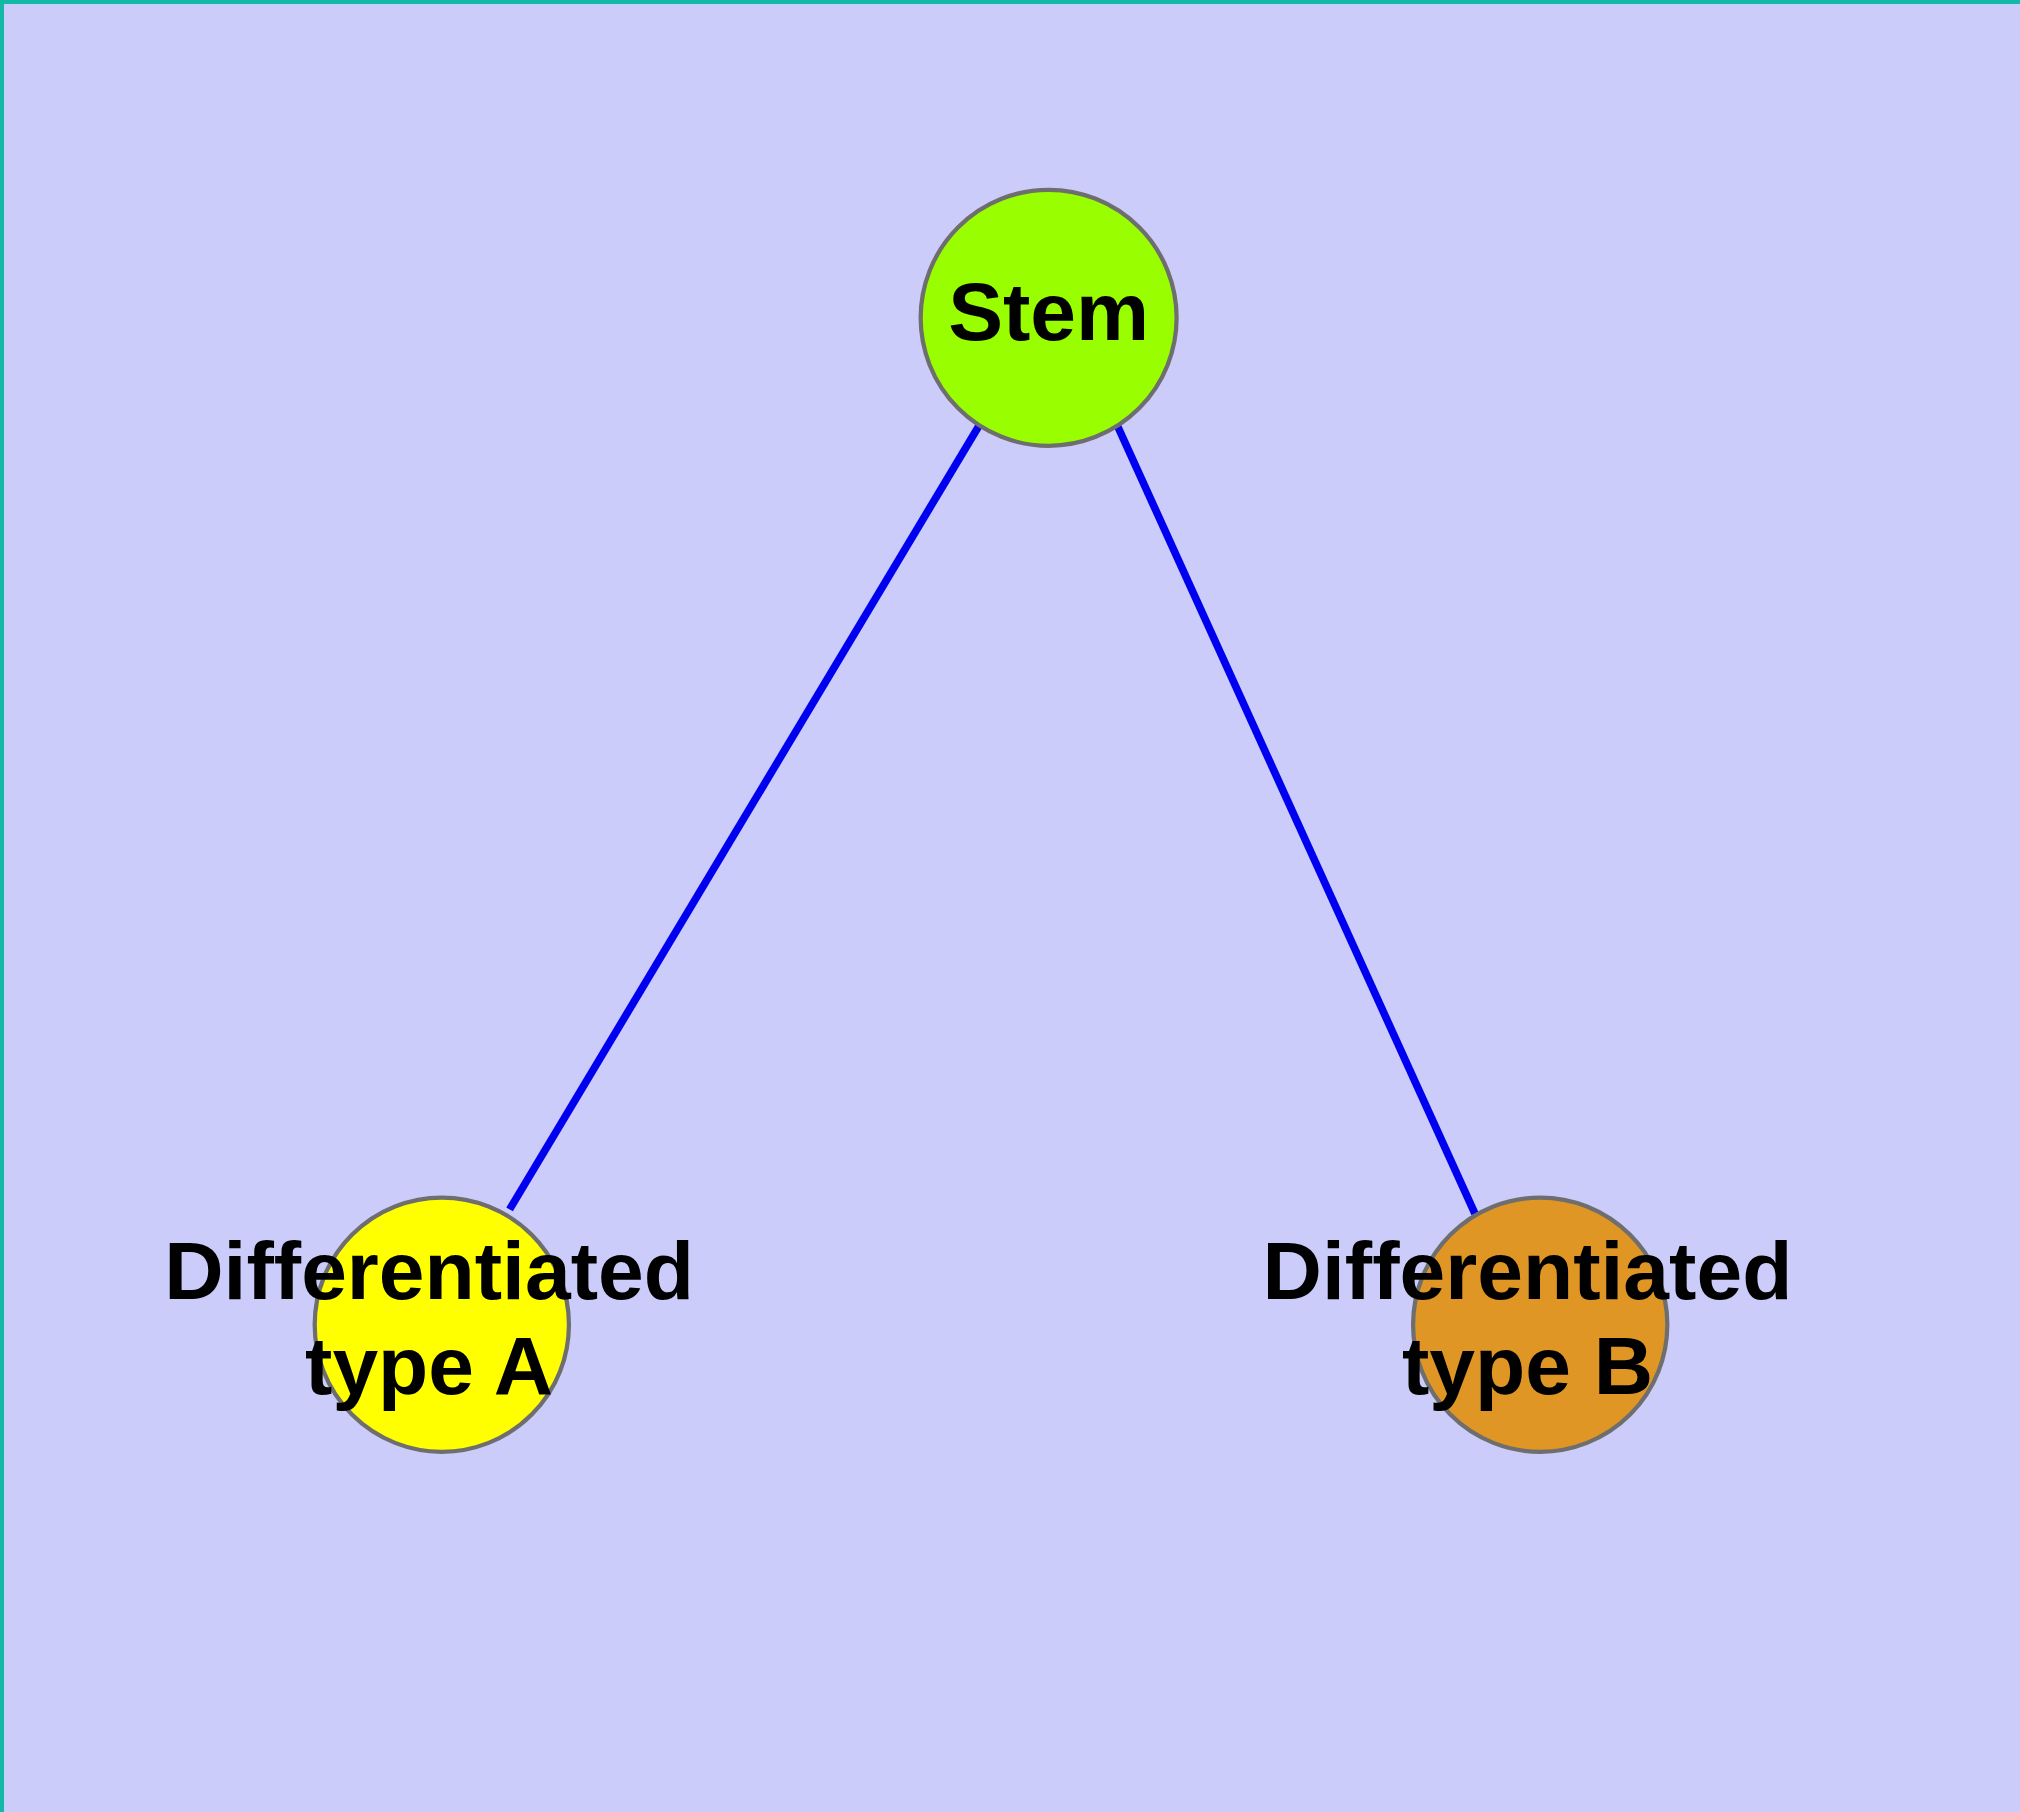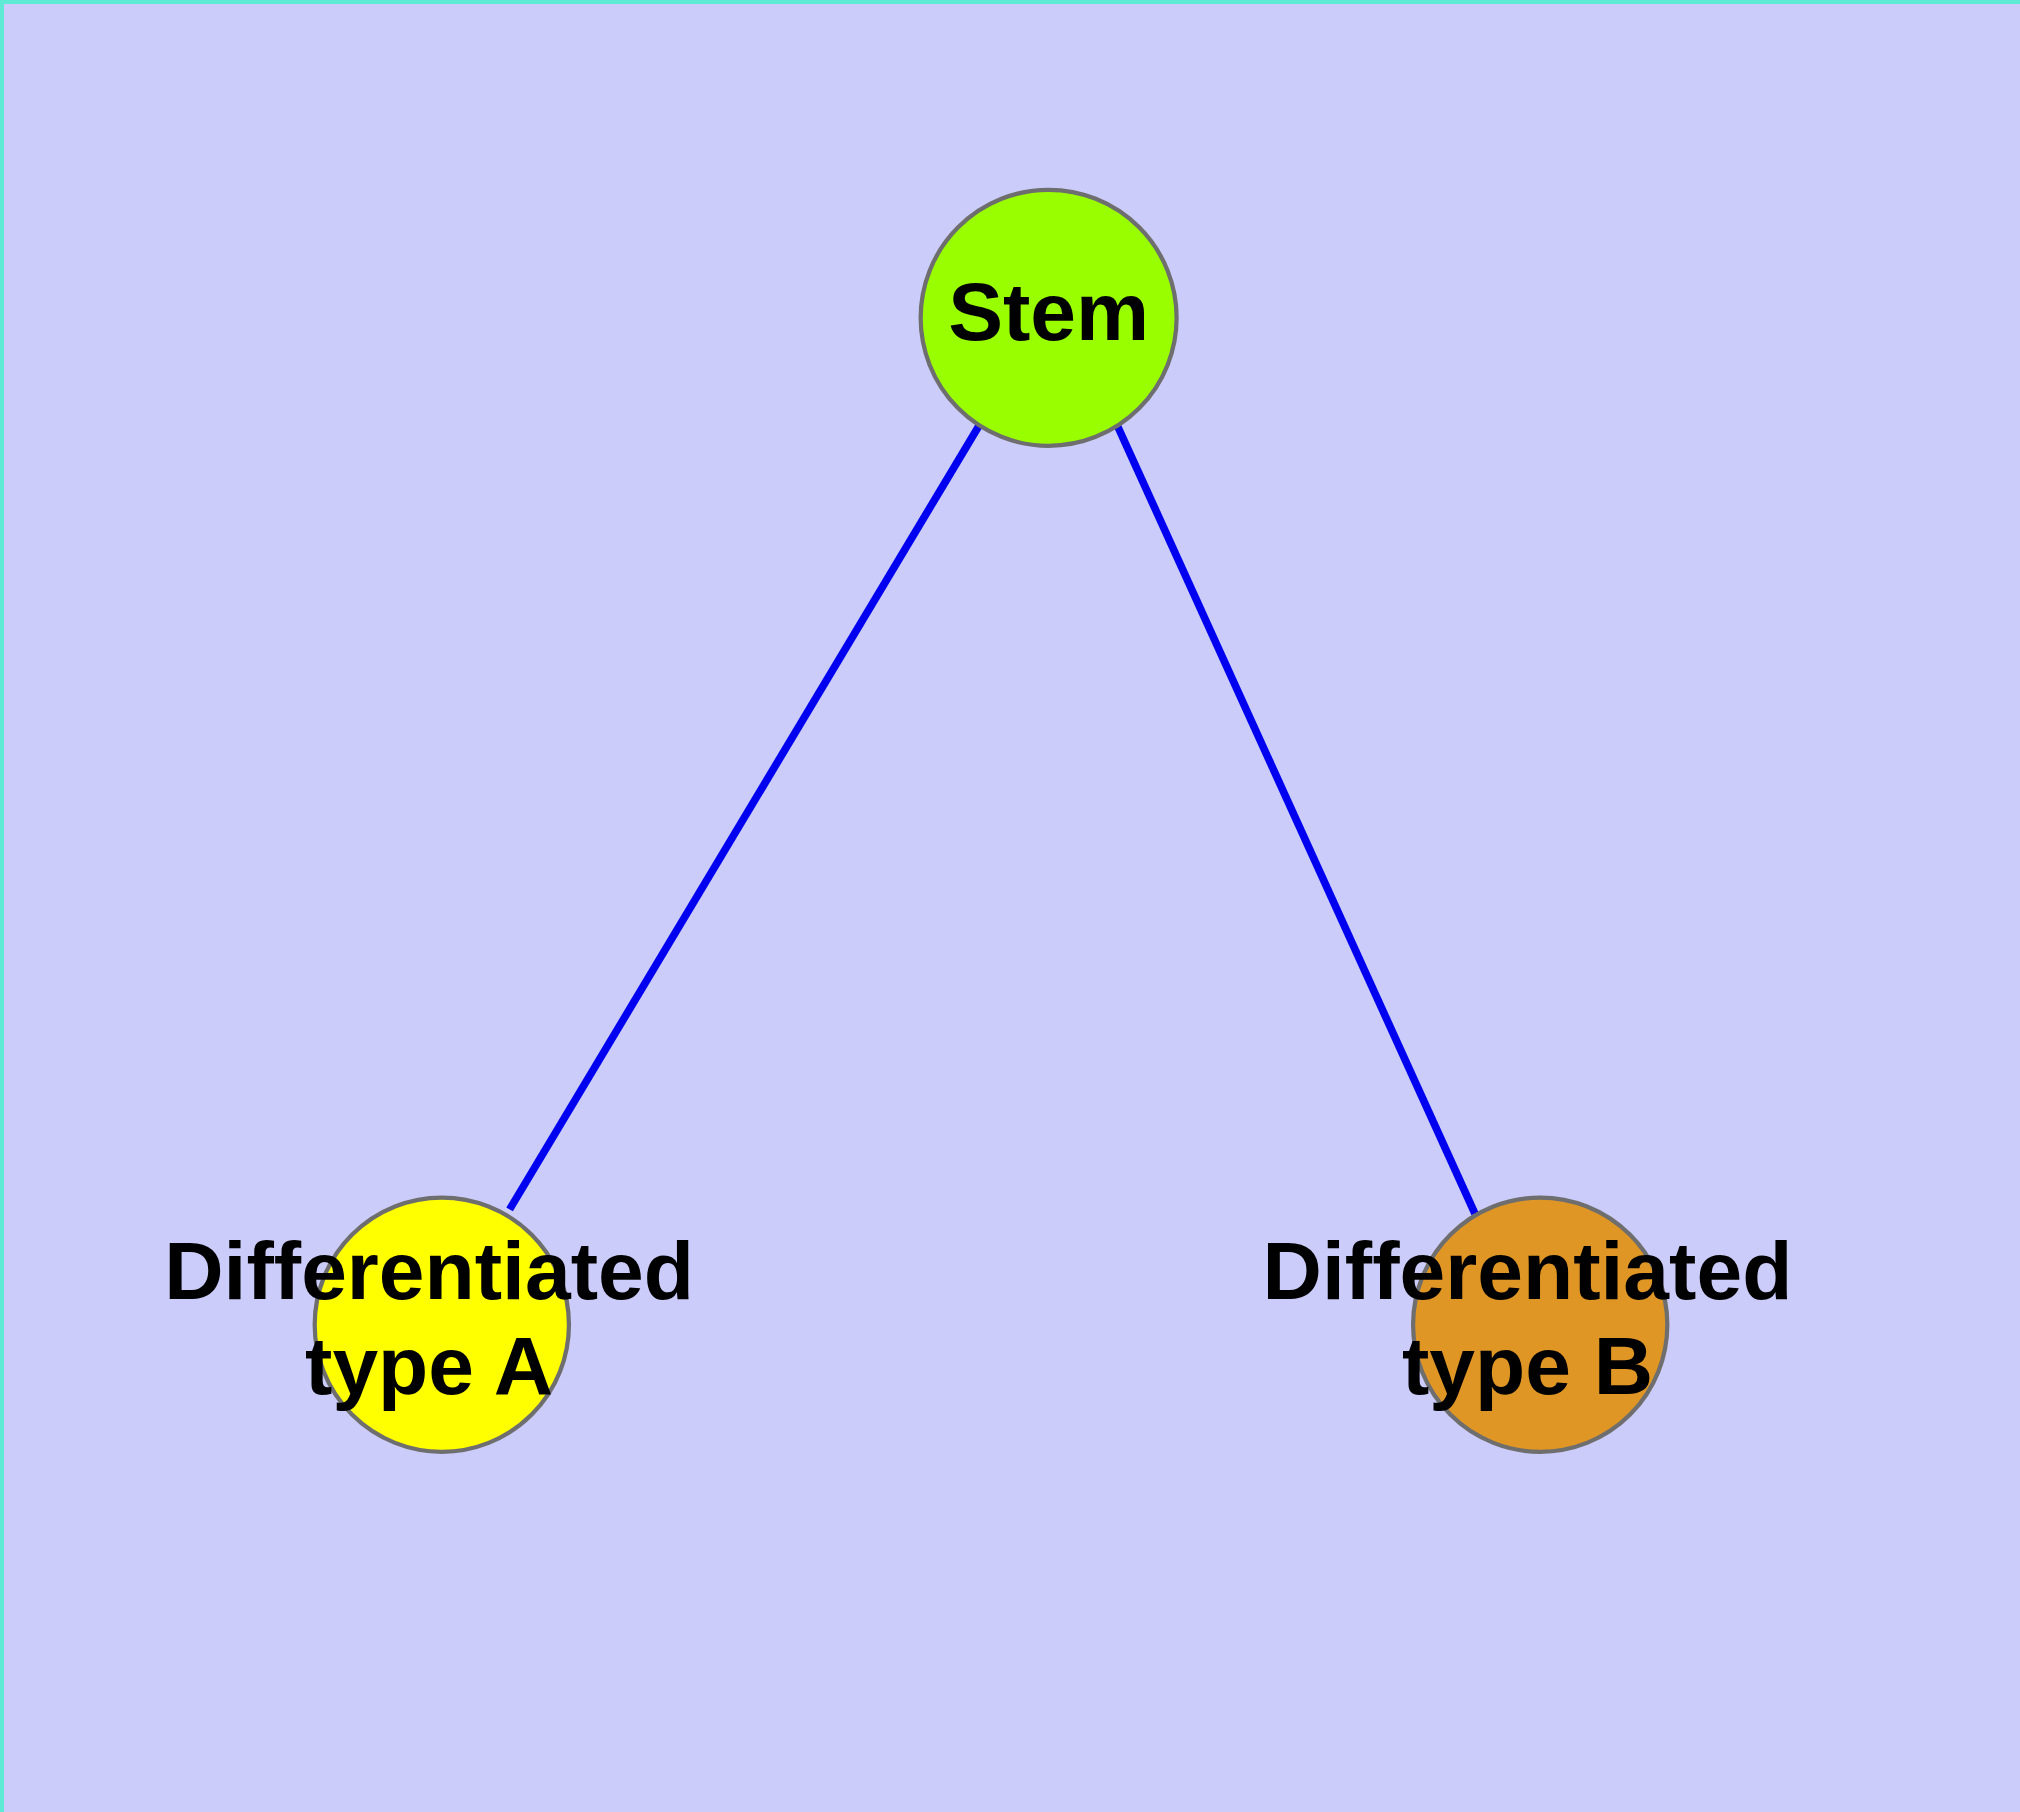--- a/index.html
+++ b/index.html
@@ -4,21 +4,21 @@
 <style>
   html, body {
     margin: 0;
     padding: 0;
     background: #ffffff;
   }
   #canvas {
     position: relative;
     width: 2021px;
     height: 1812px;
-    background: #5eead4;
+    background: #14b8a6;
     overflow: hidden;
   }
   #plot-area {
     position: absolute;
     left: 4.2px;
     top: 4.2px;
     width: 2016px;
     height: 1808px;
     background: #ccccfa;
   }

